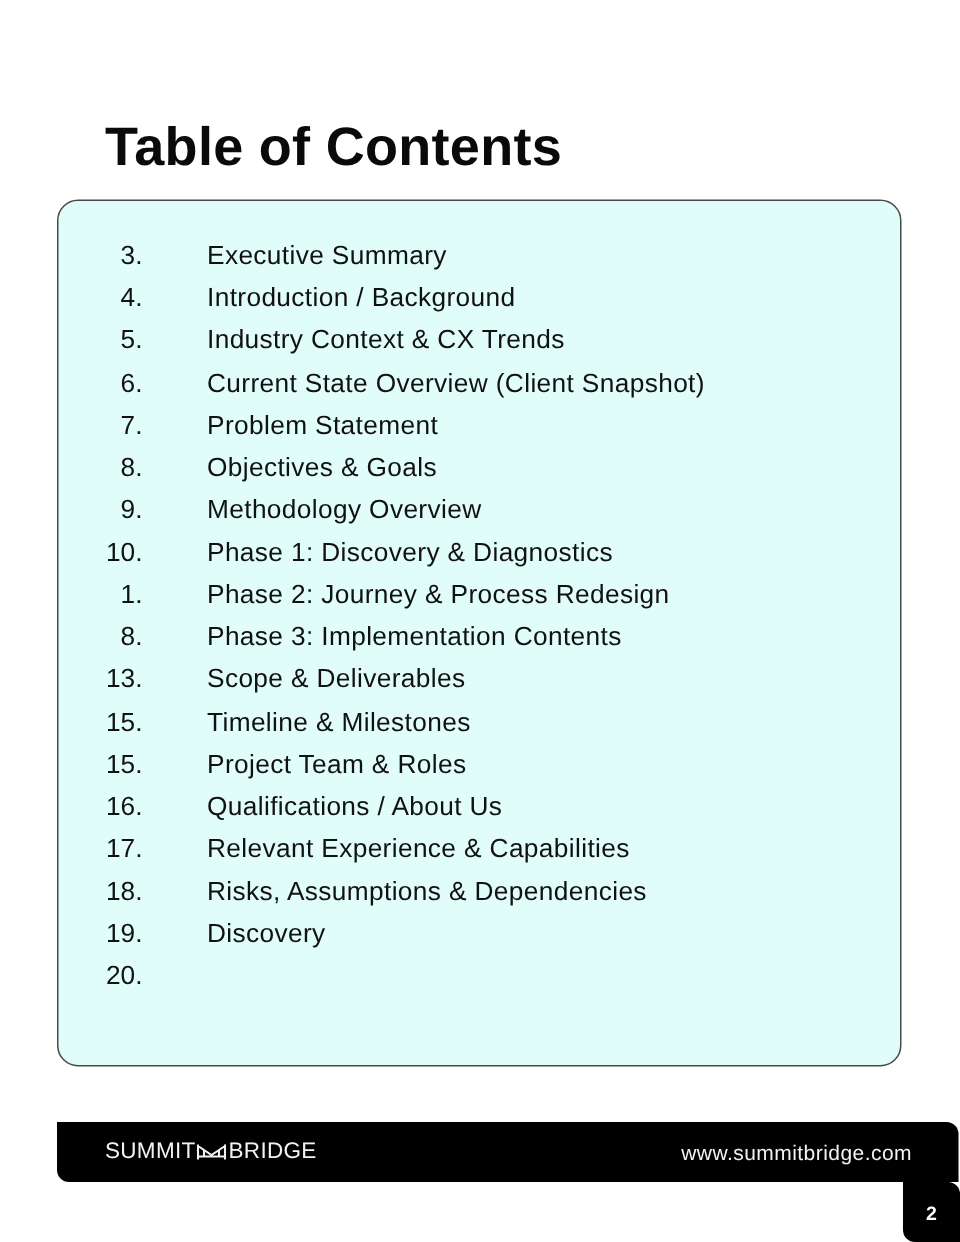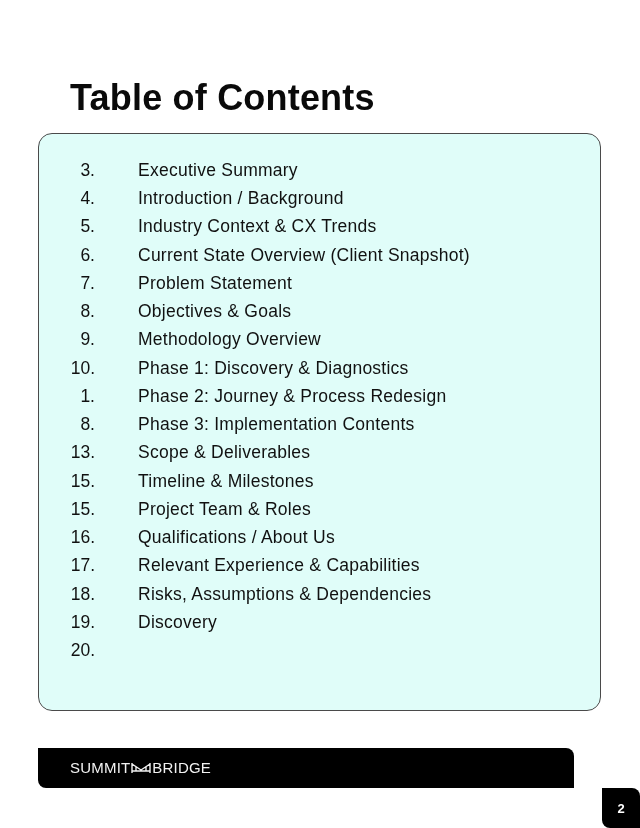--- a/index.html
+++ b/index.html
@@ -29,21 +29,21 @@
     height: 28.24px; line-height: 28.24px;
     font-size: 17.5px; color: #111;
   }
   .toc-num {
     width: 58px; text-align: right; padding-right: 2px; box-sizing: border-box;
     margin-left: 0;
   }
   .toc-text { padding-left: 2px; letter-spacing: 0.25px; white-space: nowrap; margin-left: 39px; }
   .footer {
     position: absolute; left: 38px; top: 748px;
-    width: 536px; height: 40px;
+    width: 601px; height: 40px;
     background: #000;
     border-radius: 0 8px 0 8px;
     color: #f2f2f2;
   }
   .brand {
     position: absolute; left: 32px; top: 0; height: 40px; line-height: 40px;
     font-size: 15px; letter-spacing: 0.2px; display: flex; align-items: center;
   }
   .brand svg { margin: 0 1px; }
   .website {
@@ -139,17 +139,18 @@
 </div>
 
 <div class="footer">
   <div class="brand">
     <span>SUMMIT</span>
     <svg width="20" height="12" viewBox="0 0 20 12">
       <path d="M1 1 L1 11 M19 1 L19 11 M1 9 L19 9 M1 2 L10 8 L19 2 M5 9 L5 5 M15 9 L15 5" stroke="#f2f2f2" stroke-width="1.4" fill="none"></path>
     </svg>
     <span>BRIDGE</span>
   </div>
+  <div class="website">www.summitbridge.com</div>
 </div>
 
 <div class="page-num-box">
   <span>2</span>
 </div>
 
 </body></html>

